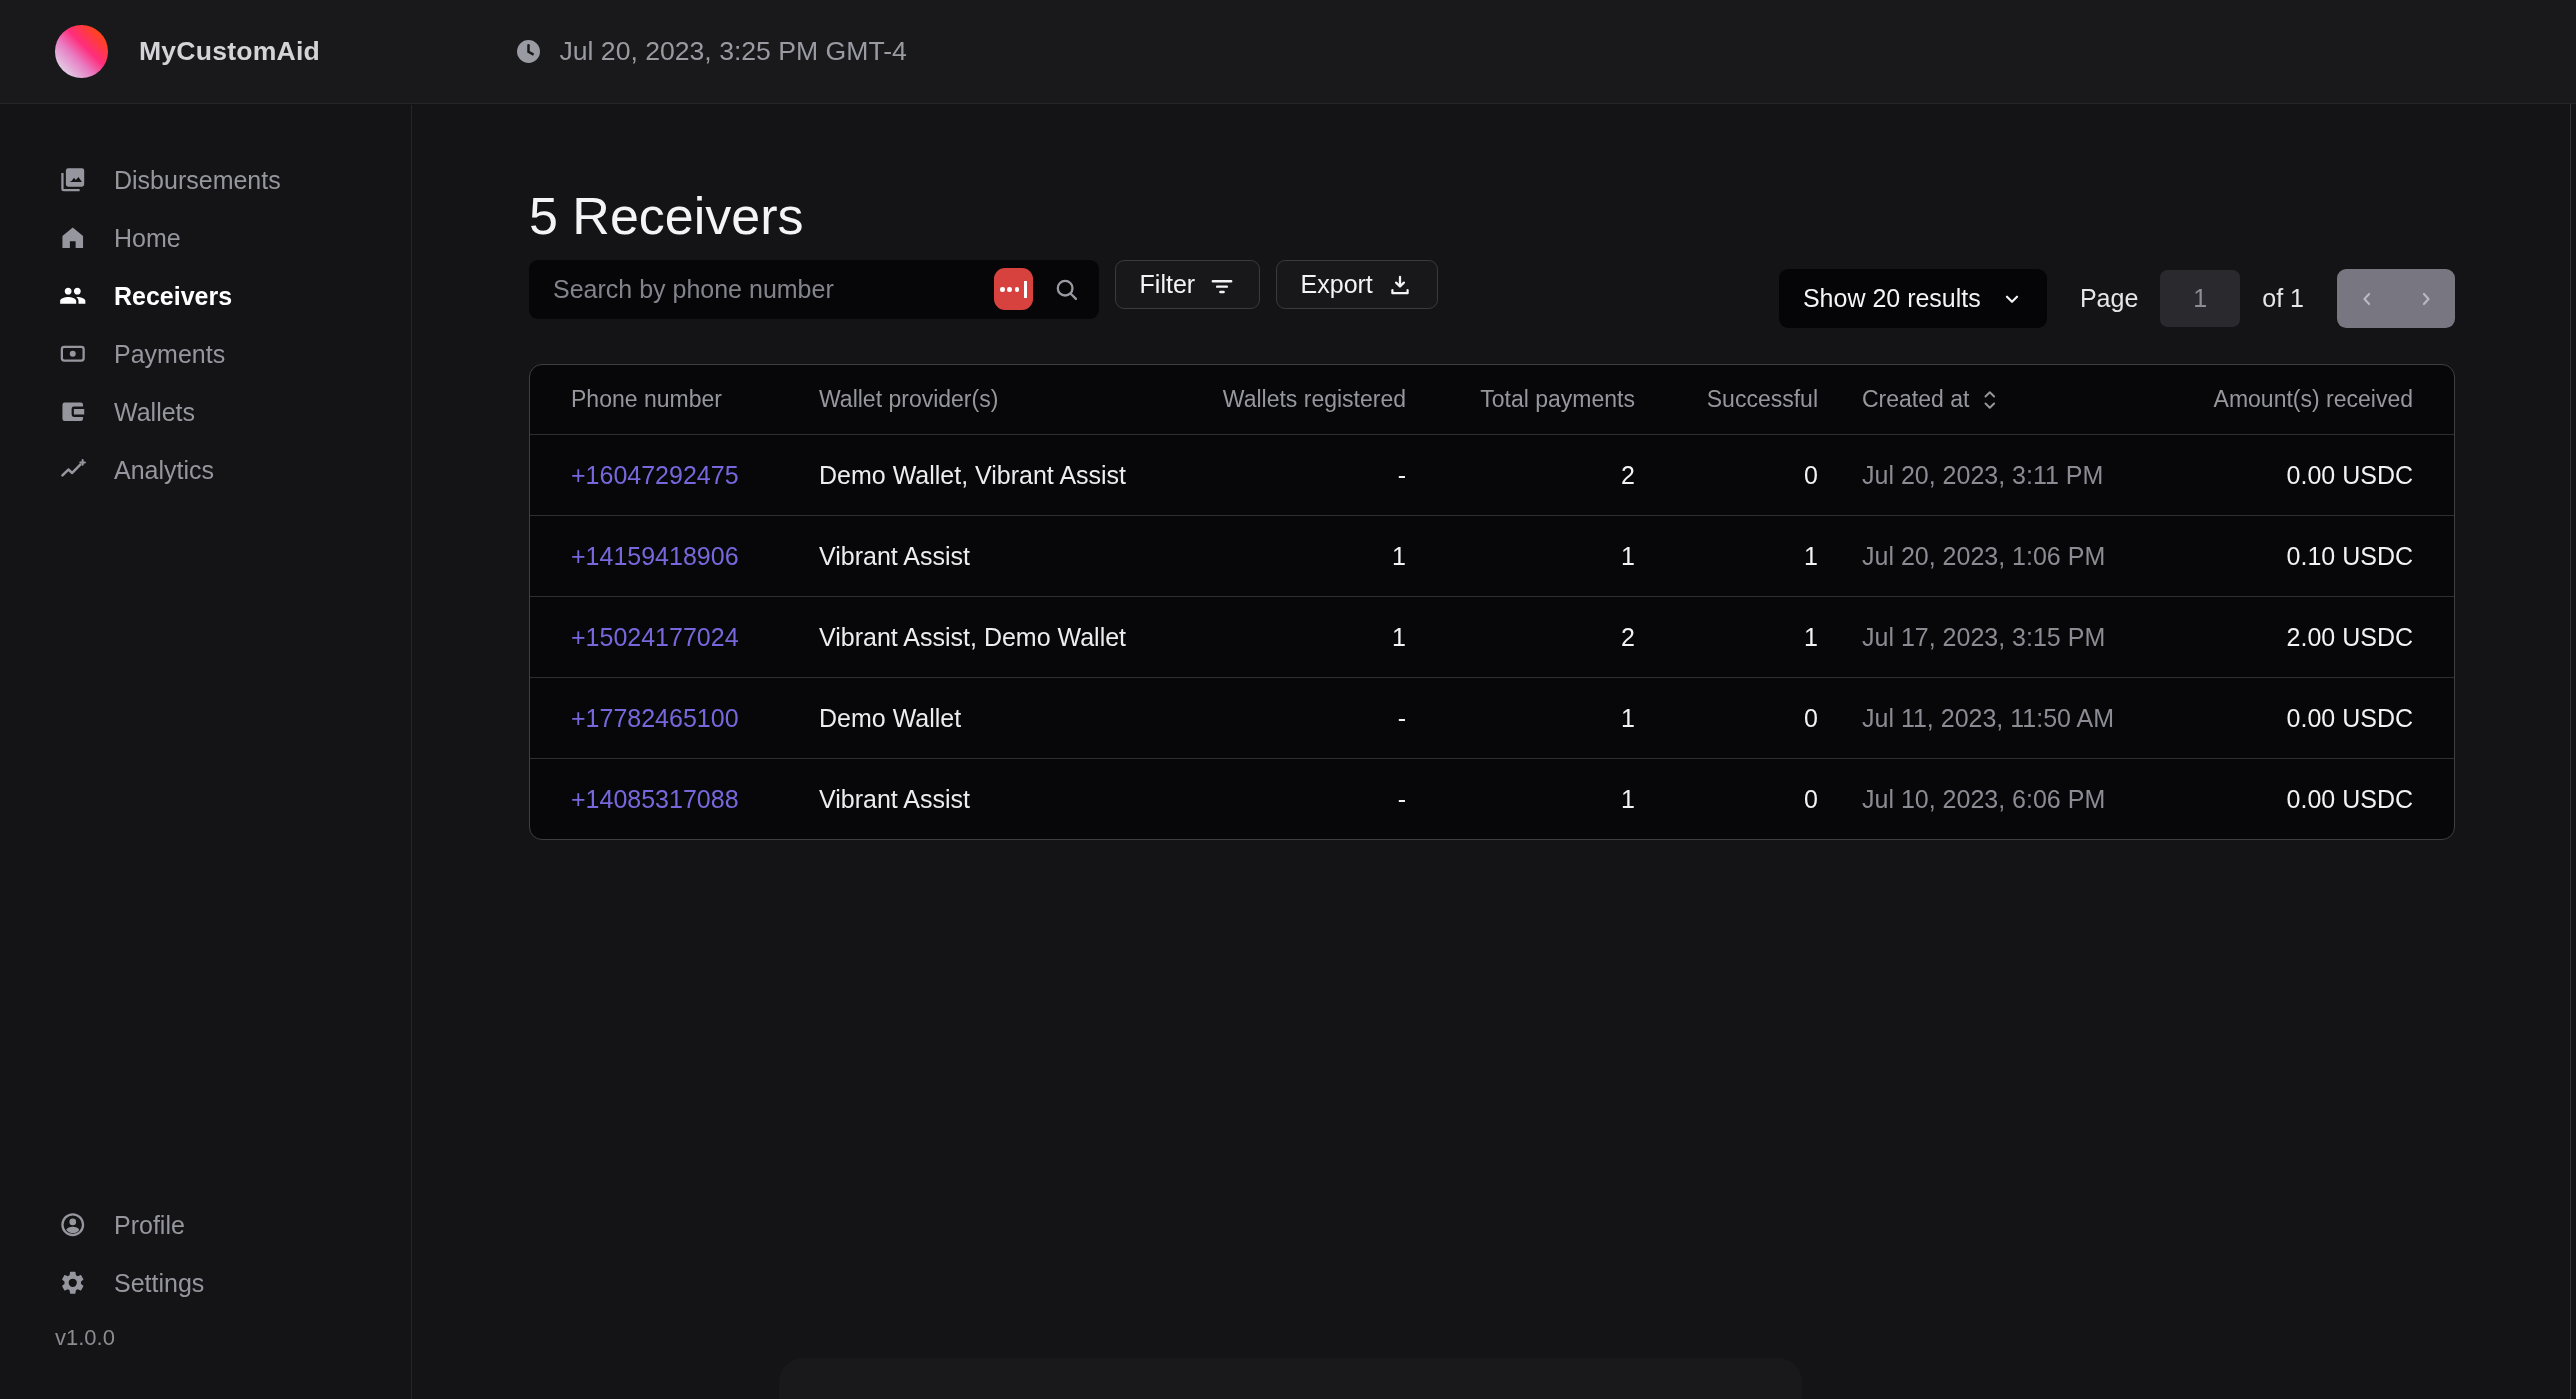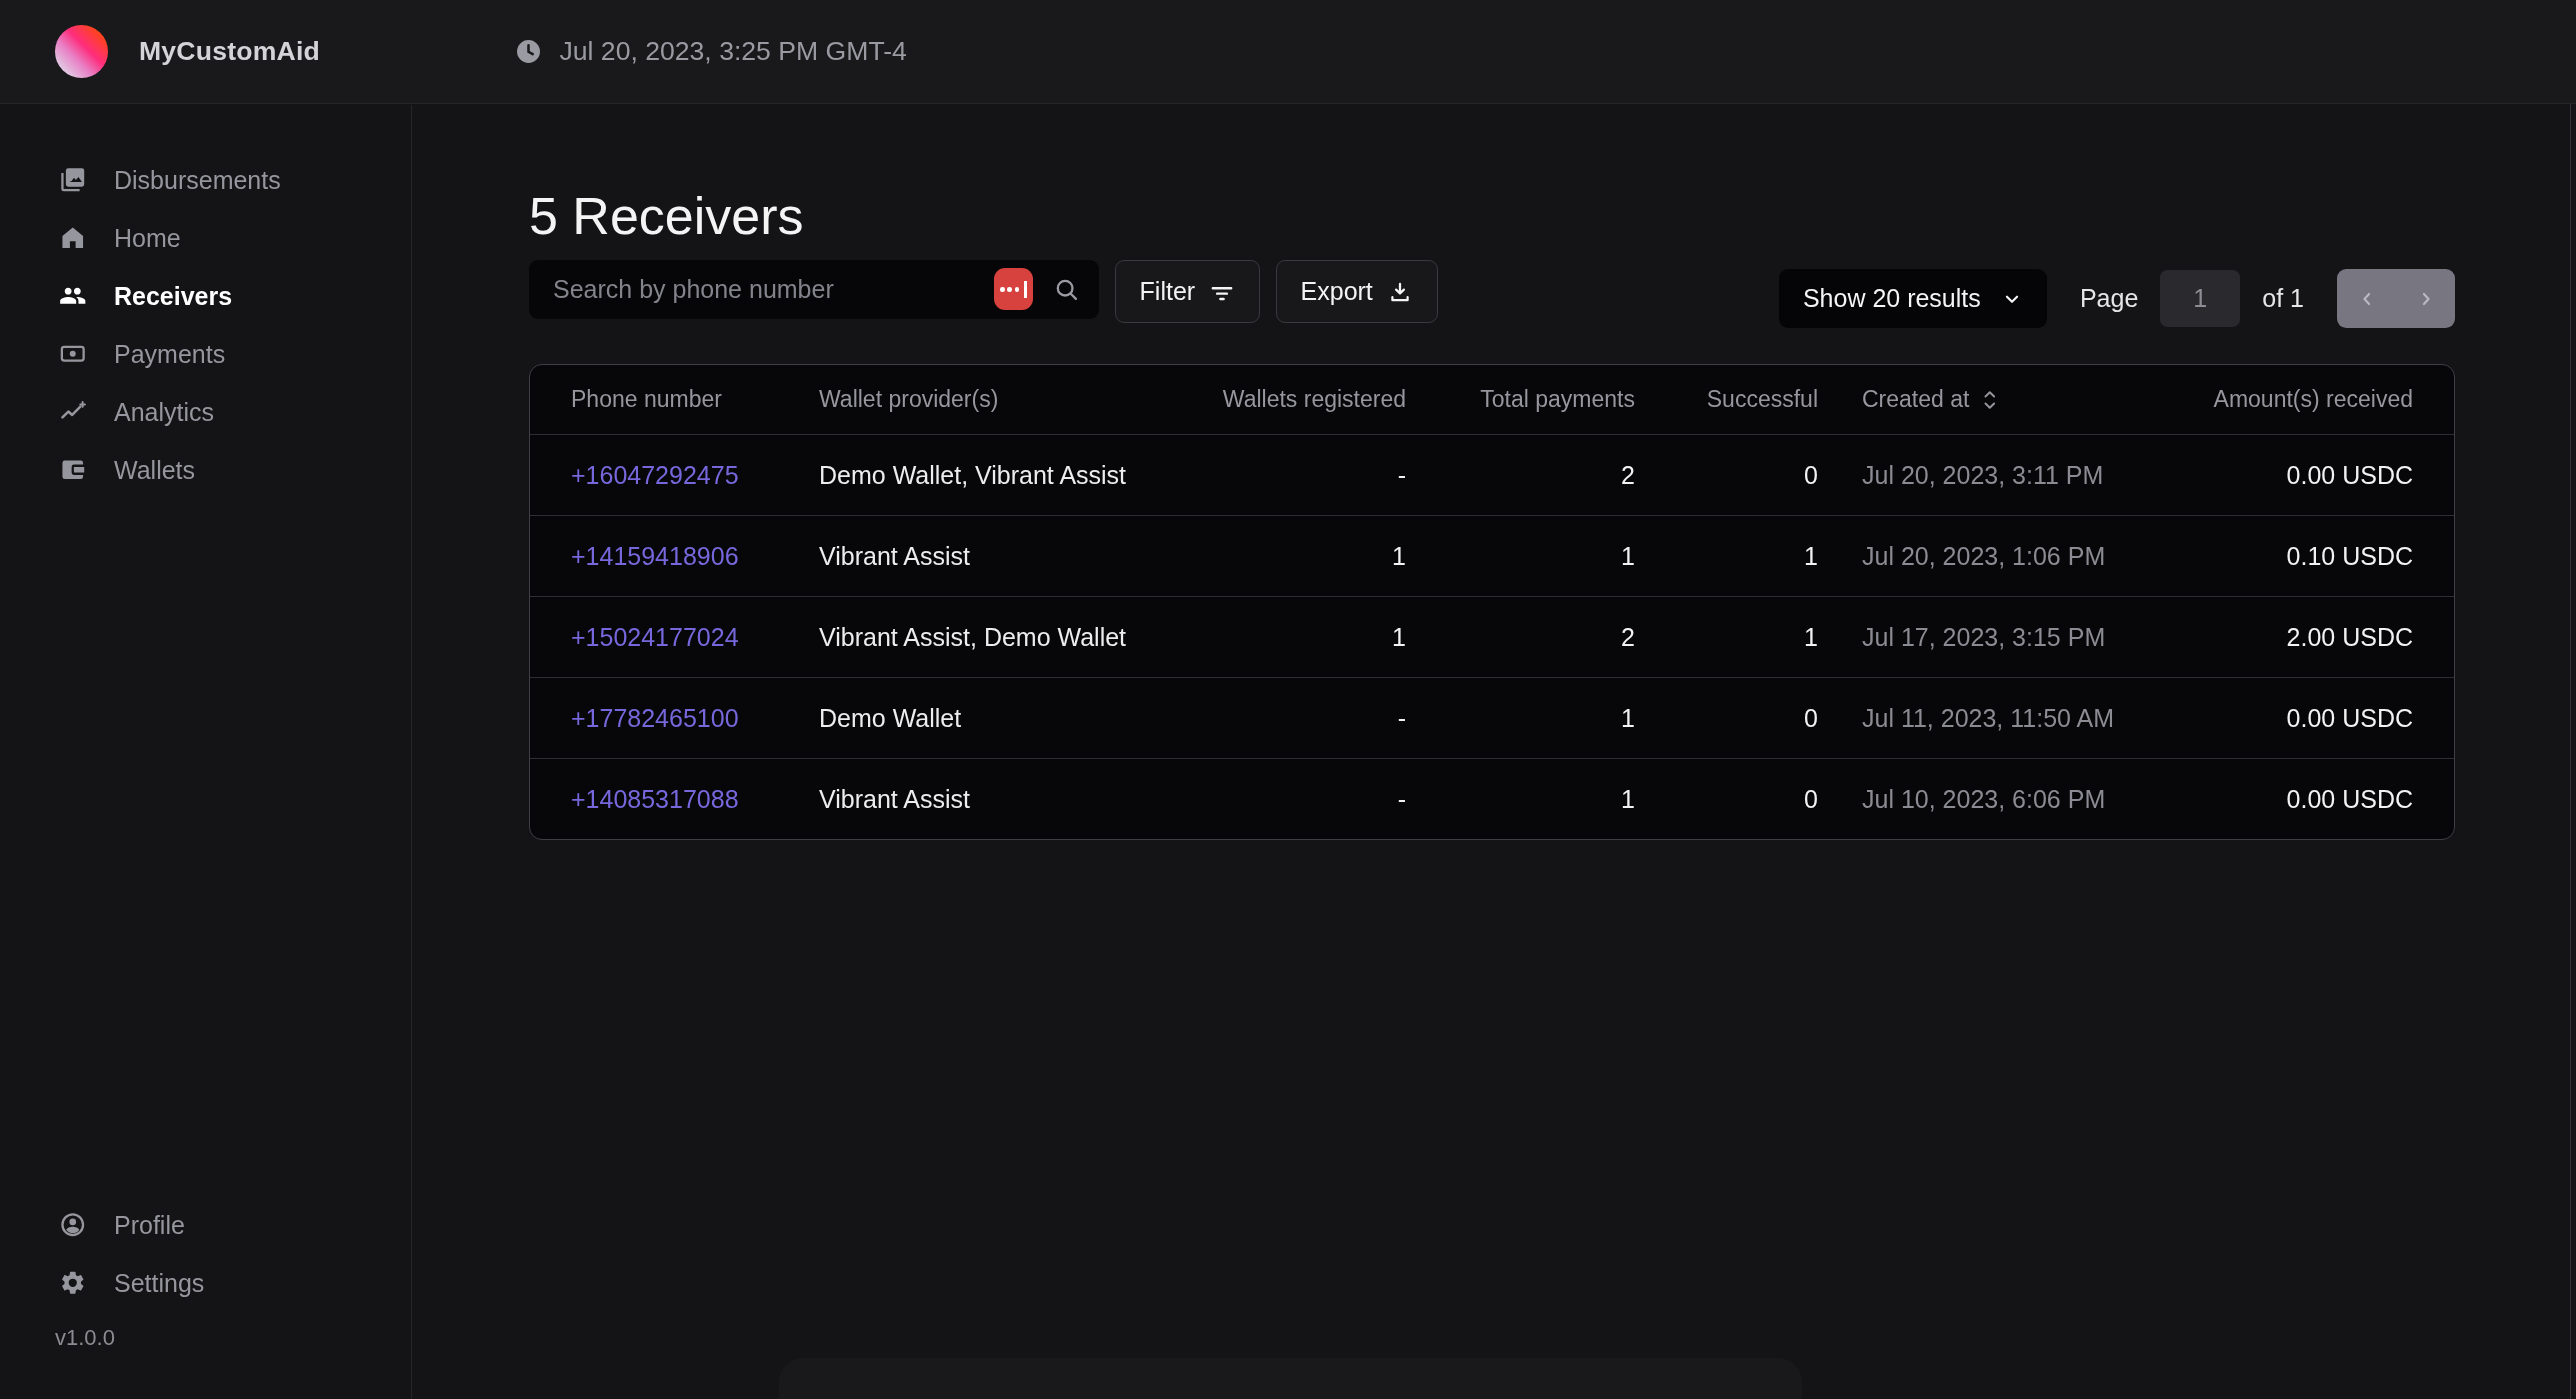--- a/index.html
+++ b/index.html
@@ -32,21 +32,21 @@
   .toolbar-left{position:absolute;left:116px;top:155px;height:59px;display:flex;gap:15.6px;}
   .search-box{position:relative;width:570px;height:59px;background:#060608;border-radius:9.2px;}
   .search-input{width:100%;height:100%;background:transparent;border:none;outline:none;
                 color:#e4e4e7;font-size:25px;padding:0 128px 0 24px;}
   .search-input::placeholder{color:#83838c;}
   .pw-icon{position:absolute;right:66px;top:8.3px;width:39px;height:42px;border-radius:11px;
            background:#d8423e;display:flex;align-items:center;justify-content:center;gap:2.8px;cursor:pointer;}
   .pw-icon i{display:block;width:4.6px;height:4.6px;border-radius:50%;background:#fff;}
   .pw-icon b{display:block;width:3.2px;height:17.4px;background:#fff;margin-left:1.8px;}
   .search-glyph{position:absolute;right:18.3px;top:15.6px;cursor:pointer;}
-  .btn{height:63px;display:flex;align-items:center;gap:13.8px;padding:0 24px;background:#18181b;
+  .btn{height:49px;display:flex;align-items:center;gap:13.8px;padding:0 24px;background:#18181b;
        border:0.9px solid #3a3a3f;border-radius:9.2px;color:#f4f4f5;font-size:25px;cursor:pointer;}
 
   .toolbar-right{position:absolute;right:121px;top:164px;height:59px;display:flex;align-items:center;}
   .select-pill{height:59px;width:268px;background:#050507;border-radius:9.2px;display:flex;
                align-items:center;justify-content:space-between;padding:0 24px;color:#f4f4f5;
                font-size:25px;cursor:pointer;}
   .page-label{margin-left:33px;color:#e6e6e9;font-size:25px;}
   .page-input{margin-left:22px;width:80px;height:57px;background:#29292e;border:none;border-radius:7.3px;
               color:#8d8d95;font-size:25px;text-align:center;outline:none;}
   .page-total{margin-left:22px;color:#e6e6e9;font-size:25px;}
@@ -124,34 +124,34 @@
         <span>
           <svg width="27.5" height="27.5" viewBox="0 0 24 24" fill="none" stroke="currentColor">
               <rect x="2.5" y="6" width="19" height="12" rx="2" stroke-width="2"></rect>
               <circle cx="12" cy="12" r="2.6" fill="currentColor" stroke="none"></circle>
             </svg>
         </span>
         <span>Payments</span>
       </div>
       <div class="nav-item">
         <span>
+          <svg width="27.5" height="27.5" viewBox="0 0 24 24" fill="currentColor">
+              <path d="M21 7.5V6a2 2 0 0 0-2-2H5a2 2 0 0 0-2 2v12a2 2 0 0 0 2 2h14a2 2 0 0 0 2-2v-1.5h-8a2 2 0 0 1-2-2v-5a2 2 0 0 1 2-2h8zm-8 2h9v5h-9v-5zm3 3.75a1.25 1.25 0 1 1 0-2.5 1.25 1.25 0 0 1 0 2.5z"></path>
+            </svg>
+        </span>
+        <span>Wallets</span>
+      </div>
+      <div class="nav-item">
+        <span>
           <svg width="27.5" height="27.5" viewBox="0 0 24 24" fill="none" stroke="currentColor" stroke-linecap="round" stroke-linejoin="round">
               <path d="M3 17l5.2-5.2 3.3 3L18.6 7.6" stroke-width="2.2"></path>
               <path d="M20.6 3.6v4M18.6 5.6h4" stroke-width="1.8"></path>
             </svg>
         </span>
         <span>Analytics</span>
-      </div>
-      <div class="nav-item">
-        <span>
-          <svg width="27.5" height="27.5" viewBox="0 0 24 24" fill="currentColor">
-              <path d="M21 7.5V6a2 2 0 0 0-2-2H5a2 2 0 0 0-2 2v12a2 2 0 0 0 2 2h14a2 2 0 0 0 2-2v-1.5h-8a2 2 0 0 1-2-2v-5a2 2 0 0 1 2-2h8zm-8 2h9v5h-9v-5zm3 3.75a1.25 1.25 0 1 1 0-2.5 1.25 1.25 0 0 1 0 2.5z"></path>
-            </svg>
-        </span>
-        <span>Wallets</span>
       </div>
     </nav>
 
     <div class="sidebar-footer">
       <div class="nav-item">
         <span>
           <svg width="27.5" height="27.5" viewBox="0 0 24 24" fill="currentColor">
               <path d="M12 2C6.48 2 2 6.48 2 12s4.48 10 10 10 10-4.48 10-10S17.52 2 12 2zm0 2a8 8 0 1 1 0 16 8 8 0 0 1 0-16zm0 2.6a2.9 2.9 0 1 0 0 5.8 2.9 2.9 0 0 0 0-5.8zm0 12.8c-2.3 0-4.35-1.1-5.6-2.8.03-1.85 3.73-2.87 5.6-2.87 1.86 0 5.57 1.02 5.6 2.87a7.04 7.04 0 0 1-5.6 2.8z"></path>
             </svg>
         </span>

